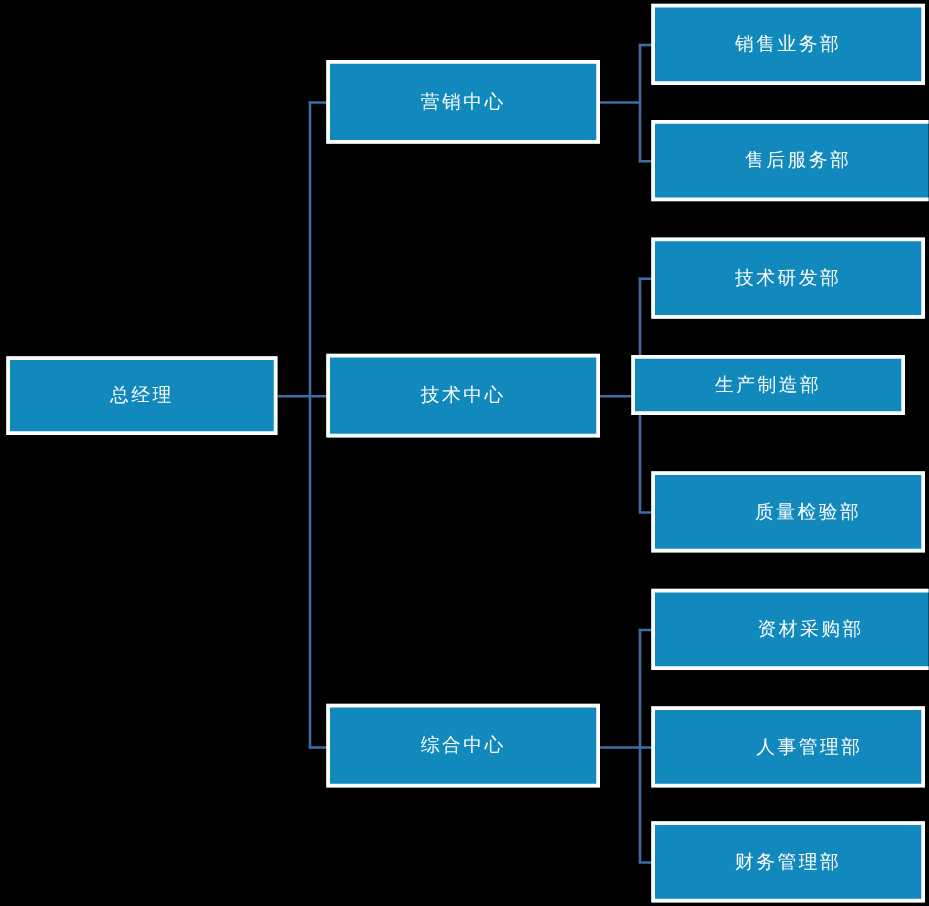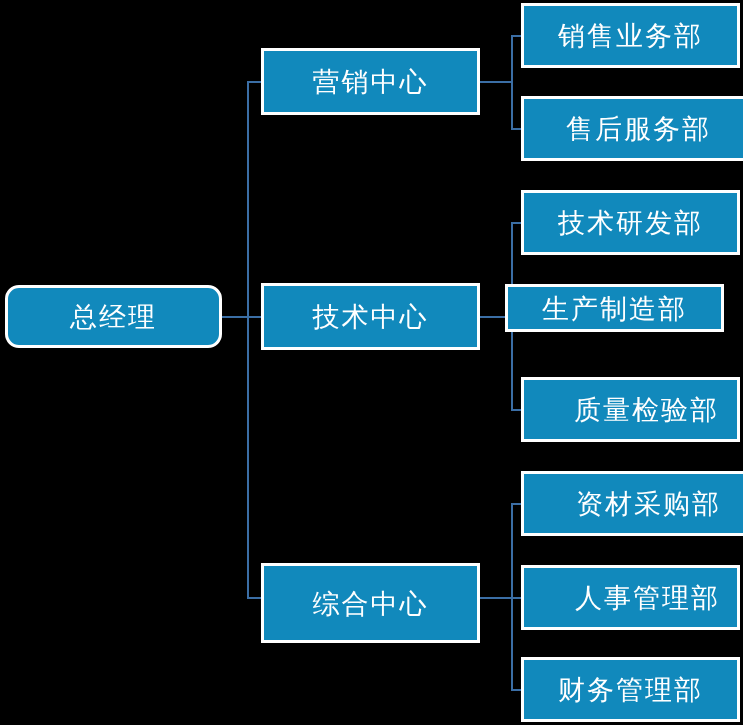--- a/index.html
+++ b/index.html
@@ -22,21 +22,21 @@
     position: absolute;
     box-sizing: border-box;
     background: #1189bc;
     border: 3px solid #ffffff;
     display: flex;
     align-items: center;
     justify-content: center;
   }
   .node-label {
     color: #ffffff;
-    font-size: 27px;
+    font-size: 15px;
     line-height: 1;
     letter-spacing: 2px;
     white-space: nowrap;
     text-align: center;
     font-weight: normal;
   }
   
   .conn {
     position: absolute;
     background: #3b6ea5;
@@ -66,33 +66,33 @@
   <div class="conn conn-h" style="left:511px; top:222px; width:12px;"></div>
   <div class="conn conn-h" style="left:511px; top:316px; width:12px;"></div>
   <div class="conn conn-h" style="left:511px; top:409px; width:12px;"></div>
 
   <div class="conn conn-h" style="left:480px; top:597px; width:32px;"></div>
   <div class="conn conn-v" style="left:511px; top:503px; height:187px;"></div>
   <div class="conn conn-h" style="left:511px; top:503px; width:12px;"></div>
   <div class="conn conn-h" style="left:511px; top:597px; width:12px;"></div>
   <div class="conn conn-h" style="left:511px; top:689px; width:12px;"></div>
 
-  <div class="node" style="left:5px; top:285px; width:217px; height:63px;border-radius:14px;">
+  <div class="node" style="left:5px; top:285px; width:217px; height:63px;">
     <span class="node-label">总经理</span>
   </div>
 
   <div class="node" style="left:261px; top:48px; width:219px; height:67px;">
     <span class="node-label">营销中心</span>
   </div>
 
   <div class="node" style="left:261px; top:283px; width:219px; height:67px;">
     <span class="node-label">技术中心</span>
   </div>
 
-  <div class="node" style="left:261px; top:563px; width:219px; height:80px;">
+  <div class="node" style="left:261px; top:563px; width:219px; height:67px;">
     <span class="node-label">综合中心</span>
   </div>
 
   <div class="node" style="left:521px; top:3px; width:219px; height:65px;">
     <span class="node-label">销售业务部</span>
   </div>
 
   <div class="node" style="left:521px; top:96px; width:235px; height:65px;">
     <span class="node-label">售后服务部</span>
   </div>

